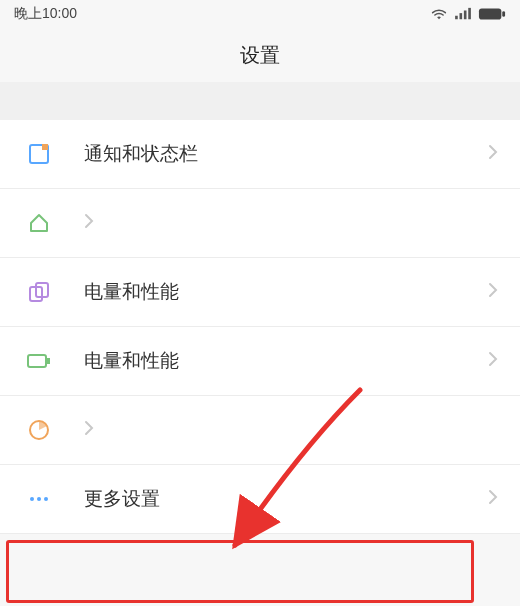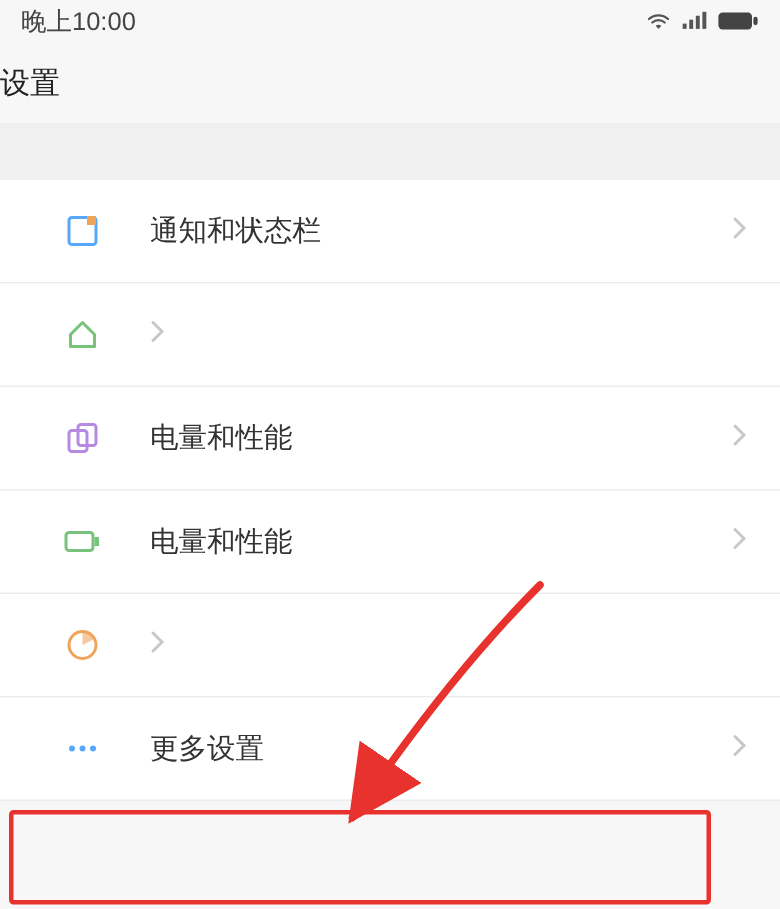--- a/index.html
+++ b/index.html
@@ -12,42 +12,43 @@
     overflow: hidden;
   }
   .statusbar {
     height: 28px;
     display: flex;
     align-items: center;
     padding: 0 14px;
     font-size: 14px;
     color: #444;
   }
-  .statusbar .time { font-size: 17px; }
+  .statusbar .time { font-size: 14px; }
   .statusbar .spacer { flex: 1; }
   .statusbar .sicon { margin-left: 6px; display:inline-flex; align-items:center; }
   .titlebar {
     height: 54px;
     display: flex;
     align-items: center;
+    justify-content: center;
     font-size: 20px;
     color: #222;
   }
   .blankbar {
     height: 38px;
     background: #f0f0f0;
   }
   .list {
     background: #fff;
   }
   .item {
     height: 69px;
     display: flex;
     align-items: center;
-    padding: 0 22px 0 40px;
+    padding: 0 22px 0 24px;
     border-bottom: 1px solid #ececec;
     position: relative;
   }
   .item .iconwrap {
     width: 30px;
     height: 30px;
     display: flex;
     align-items: center;
     justify-content: center;
     margin-right: 30px;

